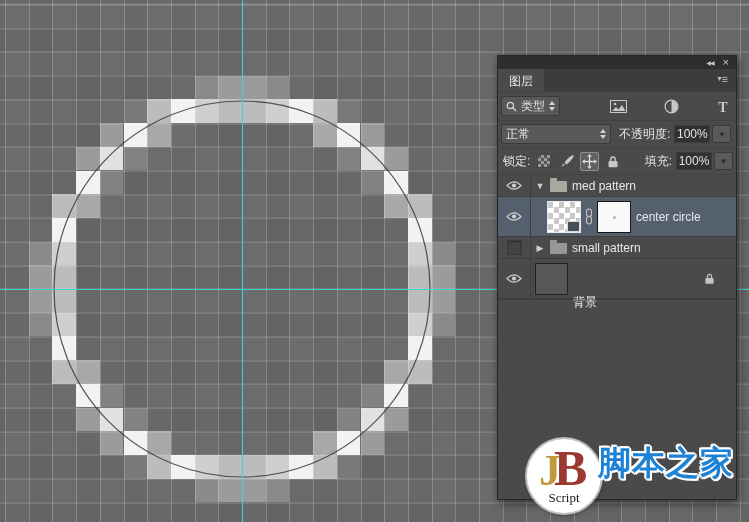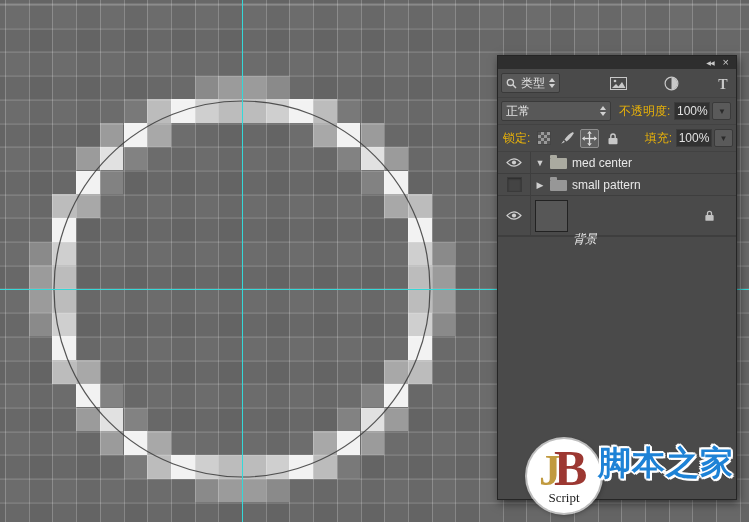--- a/index.html
+++ b/index.html
@@ -51,21 +51,21 @@
 
   .type-combo{width:72px;}
   .fico{display:flex;align-items:center;justify-content:center;width:18px;height:18px;}
   .fico svg{display:block;}
   .filter-row .fico.first{margin-left:22px;}
   .filter-row .fico{margin-left:9px;}
   .toggle{margin-left:10px;width:11px;height:19px;background:#2d2d2d;border:1px solid #5a5a5a;border-radius:2px;position:relative;}
   .toggle::before{content:'';position:absolute;left:1px;top:1px;width:7px;height:8px;background:#9c9c9c;border-radius:1px;}
 
   .blend-combo{width:110px;text-align:center;}
-  .num-lbl{margin-left:8px;color:#eab308;white-space:nowrap;}
+  .num-lbl{margin-left:8px;color:#e5e5e5;white-space:nowrap;}
   .numbox{margin-left:4px;width:36px;height:18px;background:#313131;border:1px solid #3c3c3c;color:#e2e2e2;display:flex;align-items:center;justify-content:center;box-sizing:border-box;}
   .arrowbtn{margin-left:2px;width:19px;height:18px;background:#5a5a5a;border:1px solid #3a3a3a;border-radius:2px;display:flex;align-items:center;justify-content:center;box-sizing:border-box;color:#2a2a2a;font-size:8px;}
   .lockbtns{display:flex;align-items:center;gap:4px;margin-left:4px;}
   .lockbtn{width:17px;height:17px;display:flex;align-items:center;justify-content:center;border:1px solid transparent;border-radius:2px;}
   .lockbtn.pressed{background:#606060;border-color:#8f8f8f;}
   .checker-sm{width:12px;height:12px;background:repeating-conic-gradient(#9a9a9a 0 90deg,#555 0 180deg) 0 0/6px 6px;border:1px solid #444;}
   .lock-row .num-lbl{margin-left:auto;}
 
   
   .llist{border-bottom:1px solid #3e3e3e;}
@@ -74,21 +74,21 @@
   .lrow.big{height:39px;}
   .lrow.selected{background:var(--selected-row,#54606d);}
   .eyecell{width:32px;border-right:1px solid #3e3e3e;display:flex;align-items:center;justify-content:center;flex:none;}
   .rowbody{display:flex;align-items:center;flex:1;padding-left:4px;gap:5px;min-width:0;}
   .rowbody.indent{padding-left:16px;}
   .tri{color:#cfcfcf;font-size:9px;width:10px;text-align:center;}
   .folder{width:17px;height:11px;background:#aaaaa0;border-radius:1px;position:relative;margin-top:2px;}
   .folder::before{content:'';position:absolute;top:-3px;left:0;width:7px;height:3px;background:inherit;border-radius:1px 1px 0 0;}
   .folder.closed{background:#979797;}
   .lname{color:#e8e8e8;white-space:nowrap;overflow:hidden;}
-  .lname.italic{font-style:italic;margin-top:48px;}
+  .lname.italic{margin-top:48px;}
   .thumb{width:34px;height:32px;box-sizing:border-box;position:relative;flex:none;}
   .thumb.checker{background:repeating-conic-gradient(#fff 0 90deg,#c9c9c9 0 180deg) 0 0/11px 11px;border:1px solid #e9e9e9;}
   .thumb.checker::after{content:'';position:absolute;right:0px;bottom:0px;width:13px;height:11px;background:#474d57;border:1px solid #d8dce2;box-sizing:border-box;}
   .thumb.mask{background:#fafafa;border:1px solid #161616;}
   .thumb.mask::after{content:'';position:absolute;left:50%;top:50%;width:3px;height:3px;margin:-1px 0 0 -1px;background:#b5b5b5;border-radius:50%;}
   .thumb.bgthumb{width:33px;height:32px;background:#575757;border:1px solid #222;}
   .linkico{flex:none;margin:0 -1px;}
   .emptywell{width:13px;height:13px;border:1px solid #3a3a3a;background:#444;box-shadow:inset 0 1px 2px rgba(0,0,0,.4);}
   .rowlock{margin-left:auto;margin-right:21px;flex:none;display:flex;align-items:center;}
   .panel-empty{flex:1;}
@@ -221,20 +221,24 @@
     <div class="guide v" id="guideV" style="left: 242px;"></div>
     <div class="guide h" id="guideH" style="top: 289px;"></div>
   </div>
 
   <div class="panel">
     <div class="phdr">
       <span class="collapse">◀◀</span>
       <span class="close">×</span>
     </div>
 
+    <div class="tabrow">
+      <span class="tab">图层</span>
+      <span class="pmenu"><span class="ar">▾</span><span>≡</span></span>
+    </div>
 
     <div class="ctlrow filter-row">
       <div class="combo type-combo">
         <svg width="11" height="11" viewBox="0 0 11 11">
           <circle cx="4.4" cy="4.4" r="3.1" fill="none" stroke="#d0d0d0" stroke-width="1.3"></circle>
           <line x1="6.8" y1="6.8" x2="10" y2="10" stroke="#d0d0d0" stroke-width="1.5"></line>
         </svg>
         <span class="lbl">类型</span>
         <span class="spinner">
             <i class="up"></i>
@@ -328,24 +332,41 @@
       <div class="lrow group">
         <div class="eyecell">
           <svg width="16" height="11" viewBox="0 0 16 11">
             <path d="M1 5.5 Q8 -1.8 15 5.5 Q8 12.8 1 5.5 Z" fill="none" stroke="#cfcfcf" stroke-width="1.1"></path>
             <circle cx="8" cy="5.5" r="2.1" fill="#cfcfcf"></circle>
           </svg>
         </div>
         <div class="rowbody">
           <span class="tri">▼</span>
           <span class="folder"></span>
-          <span class="lname">med center</span>
-        </div>
-      </div>
-
+          <span class="lname">med pattern</span>
+        </div>
+      </div>
+
+      <div class="lrow big selected">
+        <div class="eyecell">
+          <svg width="16" height="11" viewBox="0 0 16 11">
+            <path d="M1 5.5 Q8 -1.8 15 5.5 Q8 12.8 1 5.5 Z" fill="none" stroke="#cfcfcf" stroke-width="1.1"></path>
+            <circle cx="8" cy="5.5" r="2.1" fill="#cfcfcf"></circle>
+          </svg>
+        </div>
+        <div class="rowbody indent">
+          <span class="thumb checker"></span>
+          <svg class="linkico" width="8" height="17" viewBox="0 0 8 17">
+            <rect x="1.5" y="1" width="5" height="7.5" rx="2.5" fill="none" stroke="#c4c4c4" stroke-width="1.1"></rect>
+            <rect x="1.5" y="8.5" width="5" height="7.5" rx="2.5" fill="none" stroke="#c4c4c4" stroke-width="1.1"></rect>
+          </svg>
+          <span class="thumb mask"></span>
+          <span class="lname">center circle</span>
+        </div>
+      </div>
 
       <div class="lrow group">
         <div class="eyecell">
           <span class="emptywell"></span>
         </div>
         <div class="rowbody">
           <span class="tri">▶</span>
           <span class="folder closed"></span>
           <span class="lname">small pattern</span>
         </div>

